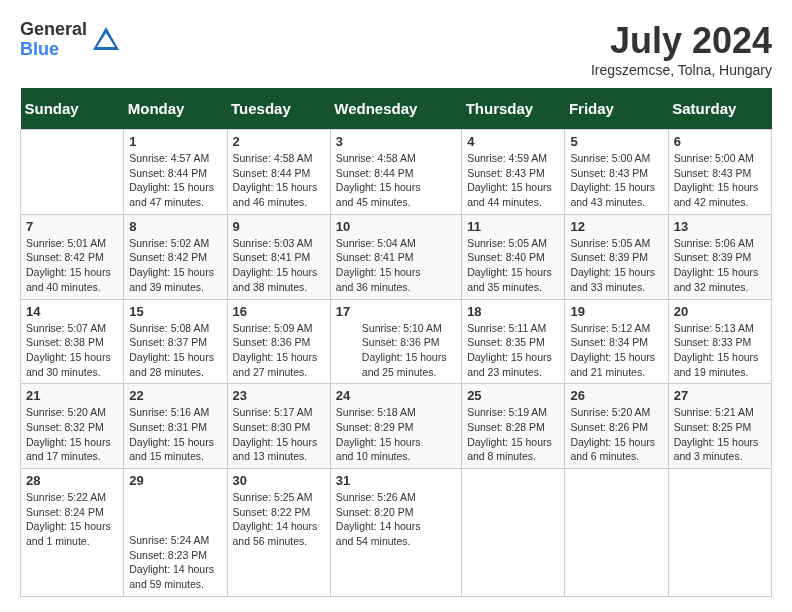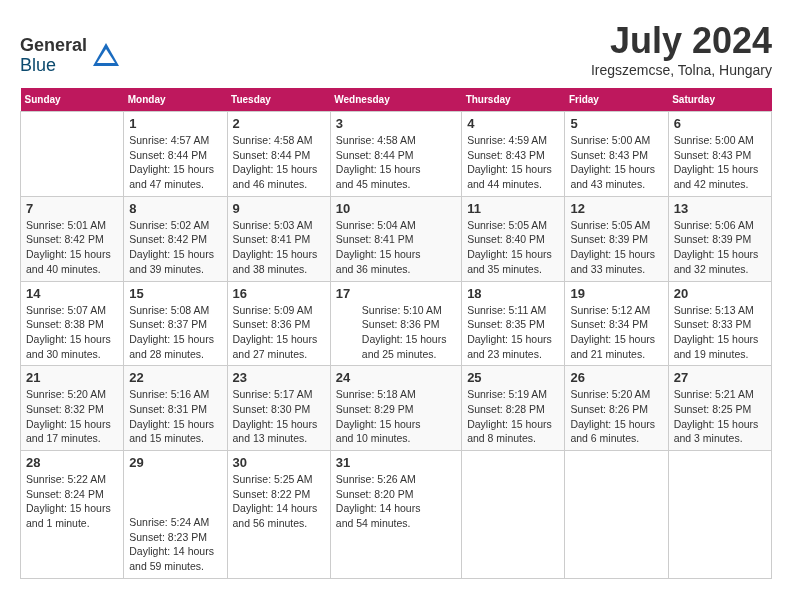--- a/index.html
+++ b/index.html
@@ -12,36 +12,35 @@
     }
     .header {
       display: flex;
       justify-content: space-between;
       align-items: flex-start;
       margin-bottom: 10px;
     }
     .logo {
       display: flex;
       align-items: center;
-      margin-top: 16px;
     }
     .logo-text {
       display: flex;
       flex-direction: column;
       line-height: 1.1;
     }
     .logo-general {
       font-size: 18px;
       font-weight: bold;
       color: #333;
     }
     .logo-blue {
       font-size: 18px;
-      font-weight: normal;
-      color: #0c4a6e;
+      font-weight: bold;
+      color: #3b82f6;
     }
     .logo-icon {
       width: 30px;
       height: 30px;
       margin-left: 4px;
     }
     .title-block {
       text-align: right;
     }
     .month-title {
@@ -53,25 +52,25 @@
       font-size: 14px;
       color: #333;
       margin-left: 32px;
     }
     table {
       width: 100%;
       border-collapse: collapse;
       font-size: 11px;
     }
     thead tr th {
-      background-color: #be185d;
+      background-color: #14532d;
       color: #fff;
-      padding: 6px 4px;
+      padding: 12px 4px;
       text-align: left;
-      font-size: 10px;
+      font-size: 15px;
       font-weight: bold;
     }
     tbody tr td {
       border: 1px solid #ccc;
       padding: 4px 5px;
       vertical-align: top;
       height: 80px;
       color: #333;
     }
     tbody tr td.empty {

